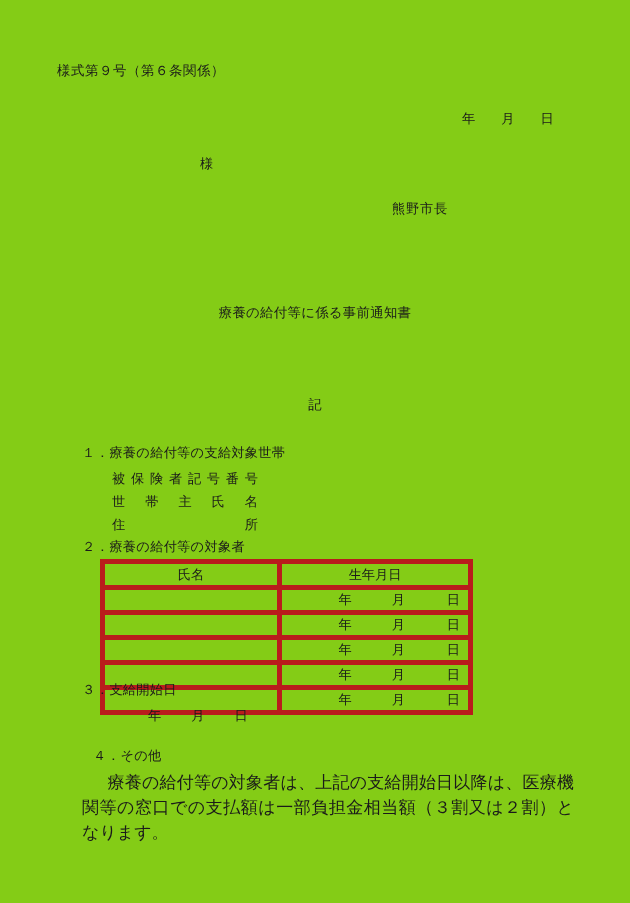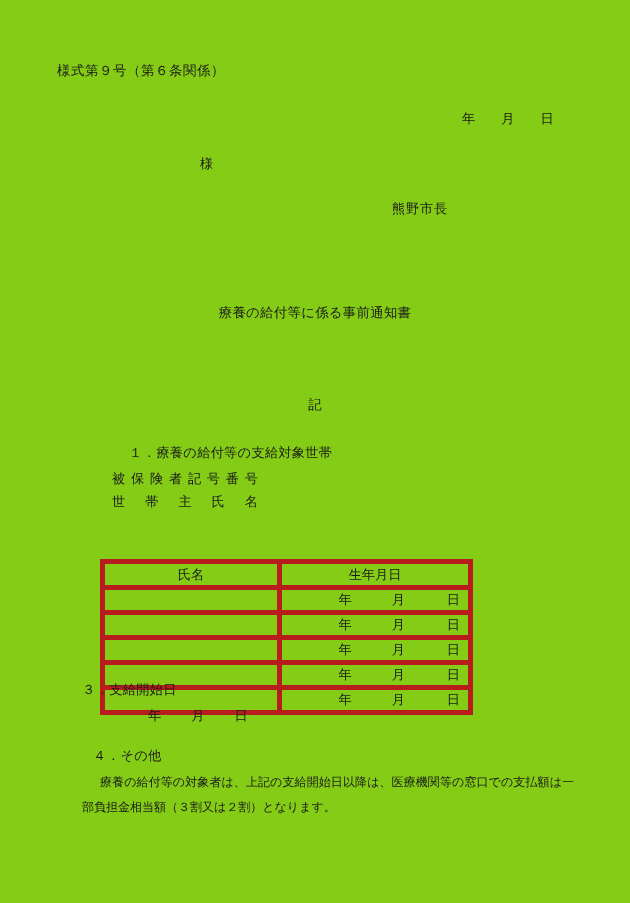--- a/index.html
+++ b/index.html
@@ -82,21 +82,21 @@
     width: 630px;
     text-align: center;
     font-size: 13.4px;
   }
 
   
   .sec-head {
     font-size: 13.2px;
     letter-spacing: 0.3px;
   }
-  .sec1 { left: 82px; top: 444px; margin-left: 47px; }
+  .sec1 { left: 82px; top: 444px; }
   .sec2 { left: 82px; top: 538px; }
   .sec3 { left: 82px; top: 681px; }
   .sec4 { left: 93px; top: 747px; }
   .sec-head .num { letter-spacing: 0.5px; }
 
   
   .field-list {
     position: absolute;
     left: 112px;
     top: 467px;
@@ -152,21 +152,21 @@
     font-size: 13.2px;
   }
   .sec3-date .gap { display: inline-block; width: 30px; }
 
   
   .sec4-para {
     position: absolute;
     left: 82px;
     top: 770px;
     width: 492px;
-    font-size: 12px;
+    font-size: 17px;
     line-height: 25px;
     text-align: justify;
     text-justify: inter-character;
     text-indent: 1.5em;
   }
 </style>
 </head>
 <body>
 
 <div class="page">
@@ -182,22 +182,24 @@
   <div class="abs doc-title">療養の給付等に係る事前通知書</div>
 
 
   <div class="abs kinote">記</div>
 
   <div class="abs sec-head sec1"><span class="num">１．</span><span>療養の給付等の支給対象世帯</span></div>
 
   <div class="field-list">
     <span class="field-row">被保険者記号番号</span>
     <span class="field-row">世帯主氏名</span>
+    <span class="field-row">住所</span>
   </div>
 
+  <div class="abs sec-head sec2"><span class="num">２．</span><span>療養の給付等の対象者</span></div>
 
   <table class="tbl">
     <colgroup>
       <col class="c-name">
       <col class="c-dob">
     </colgroup>
     <thead>
       <tr>
         <th class="hd">氏名</th>
         <th class="hd">生年月日</th>

